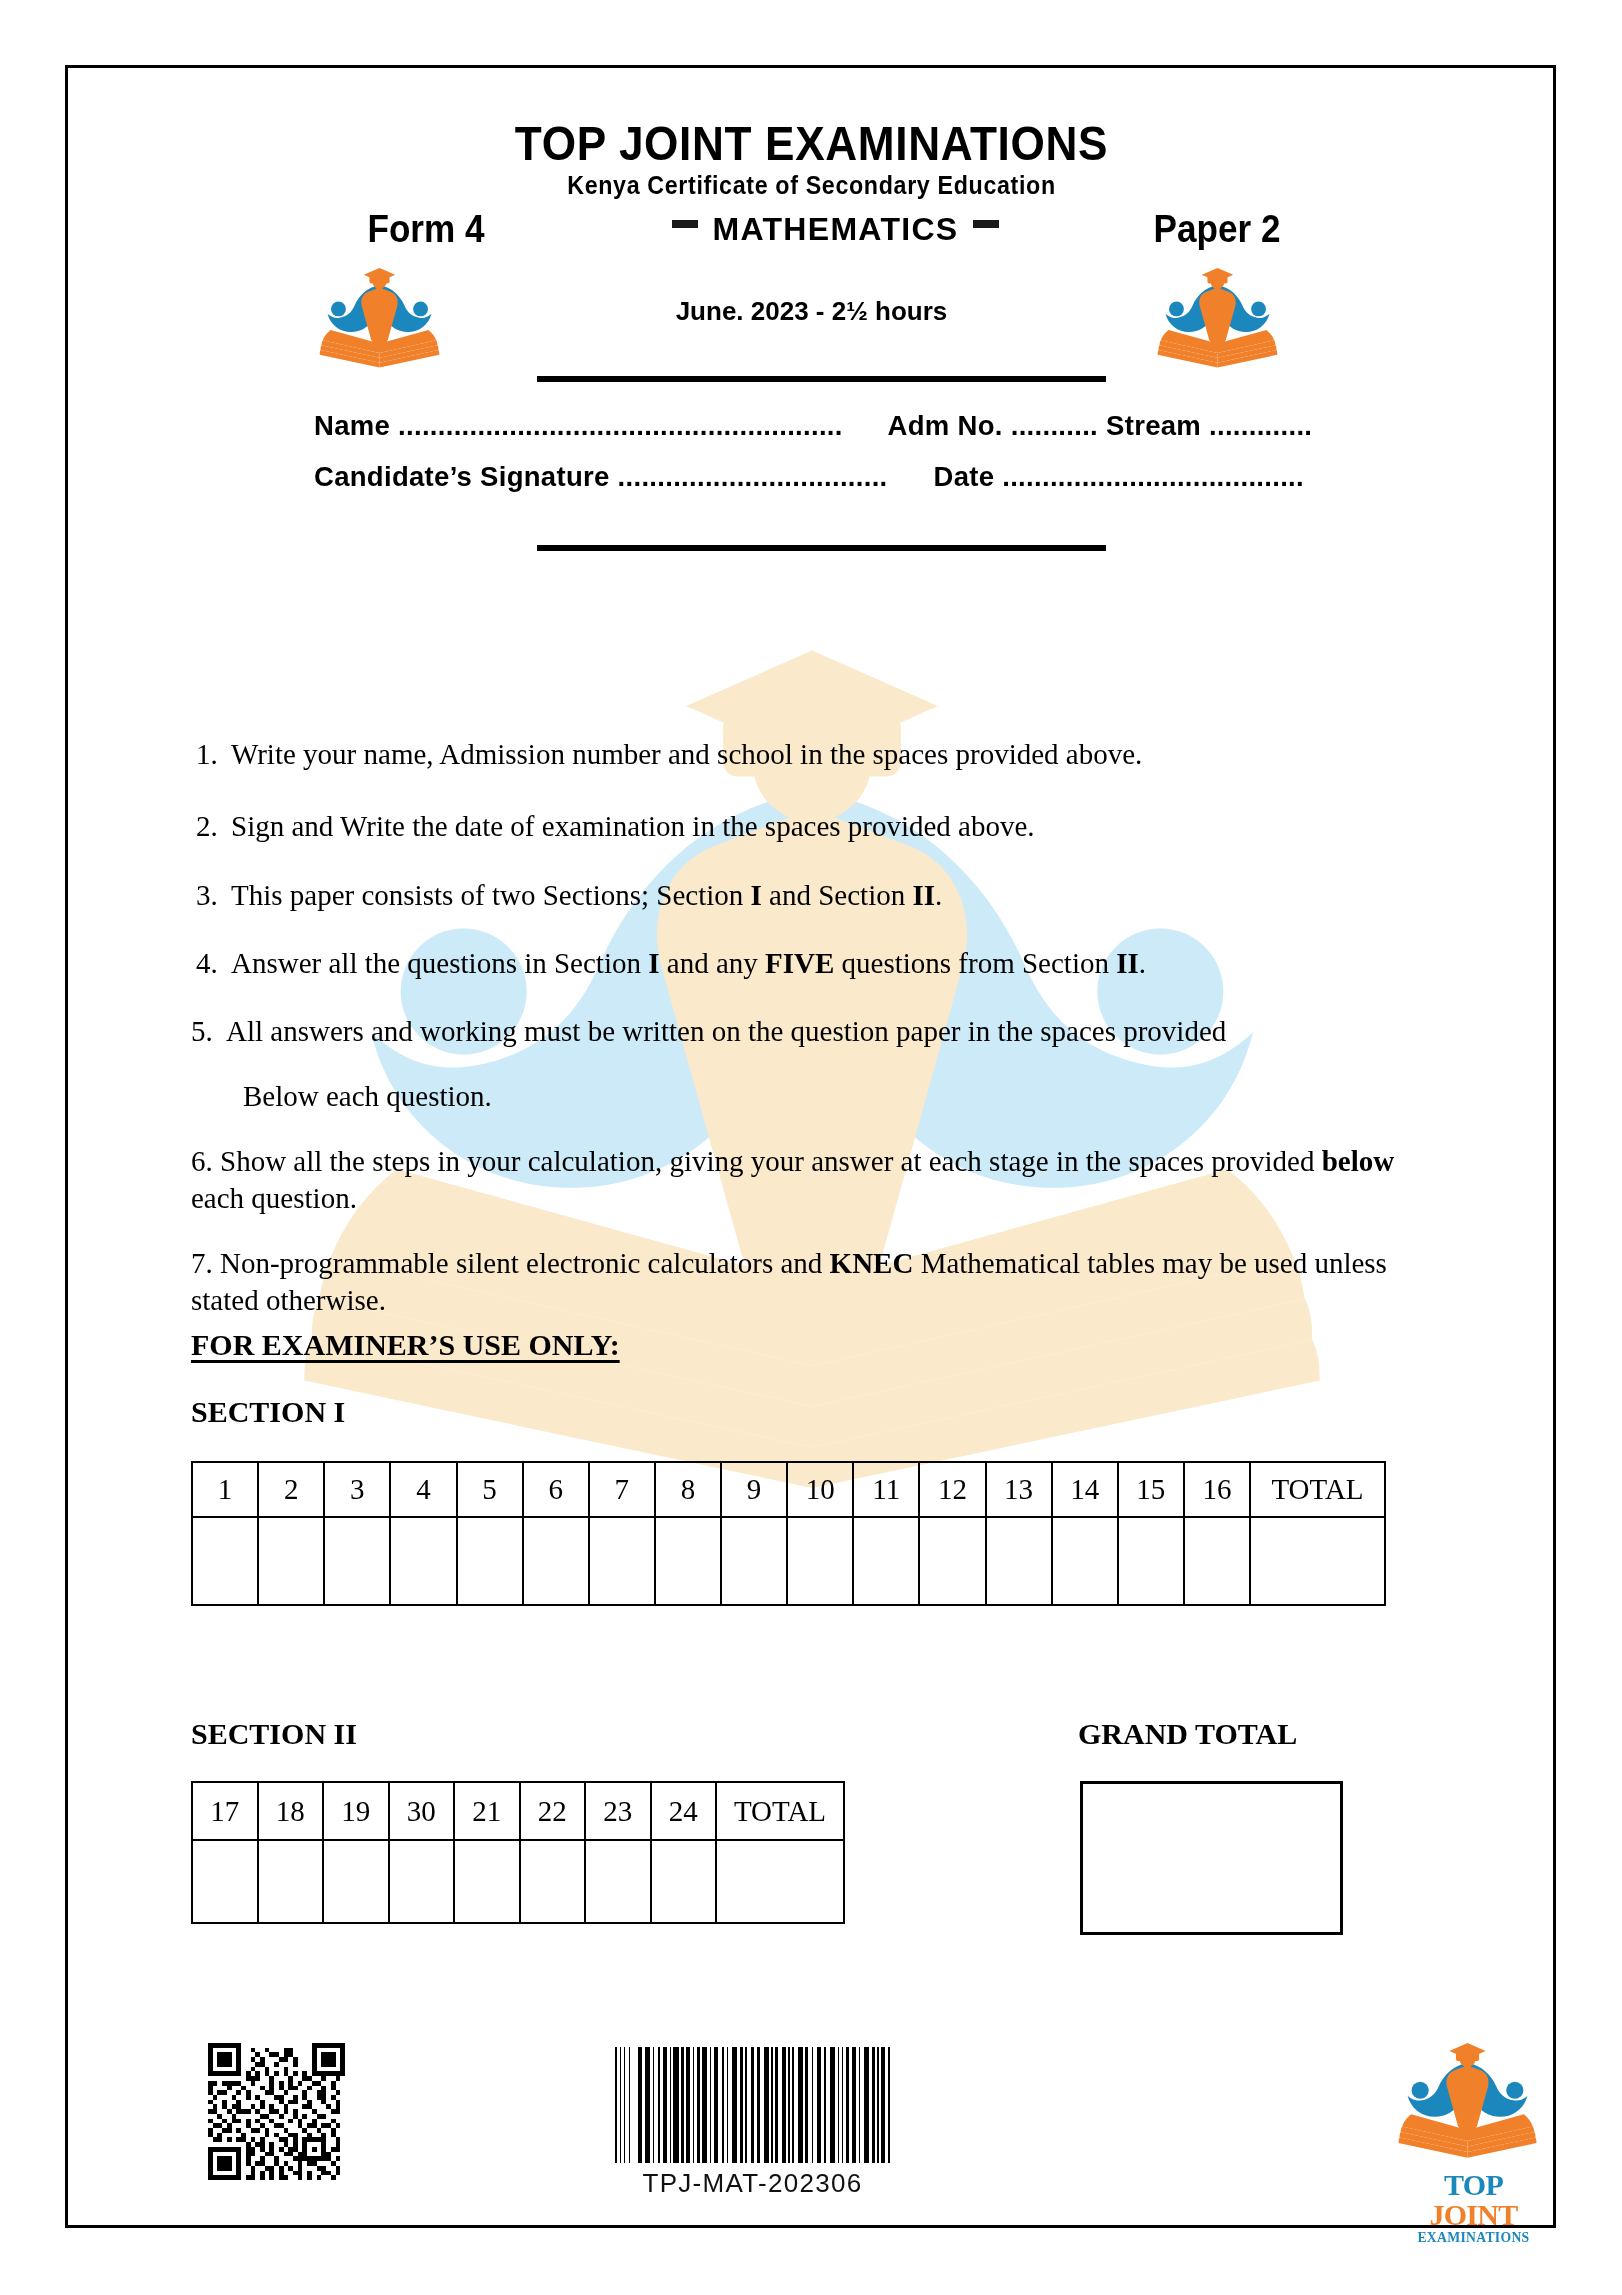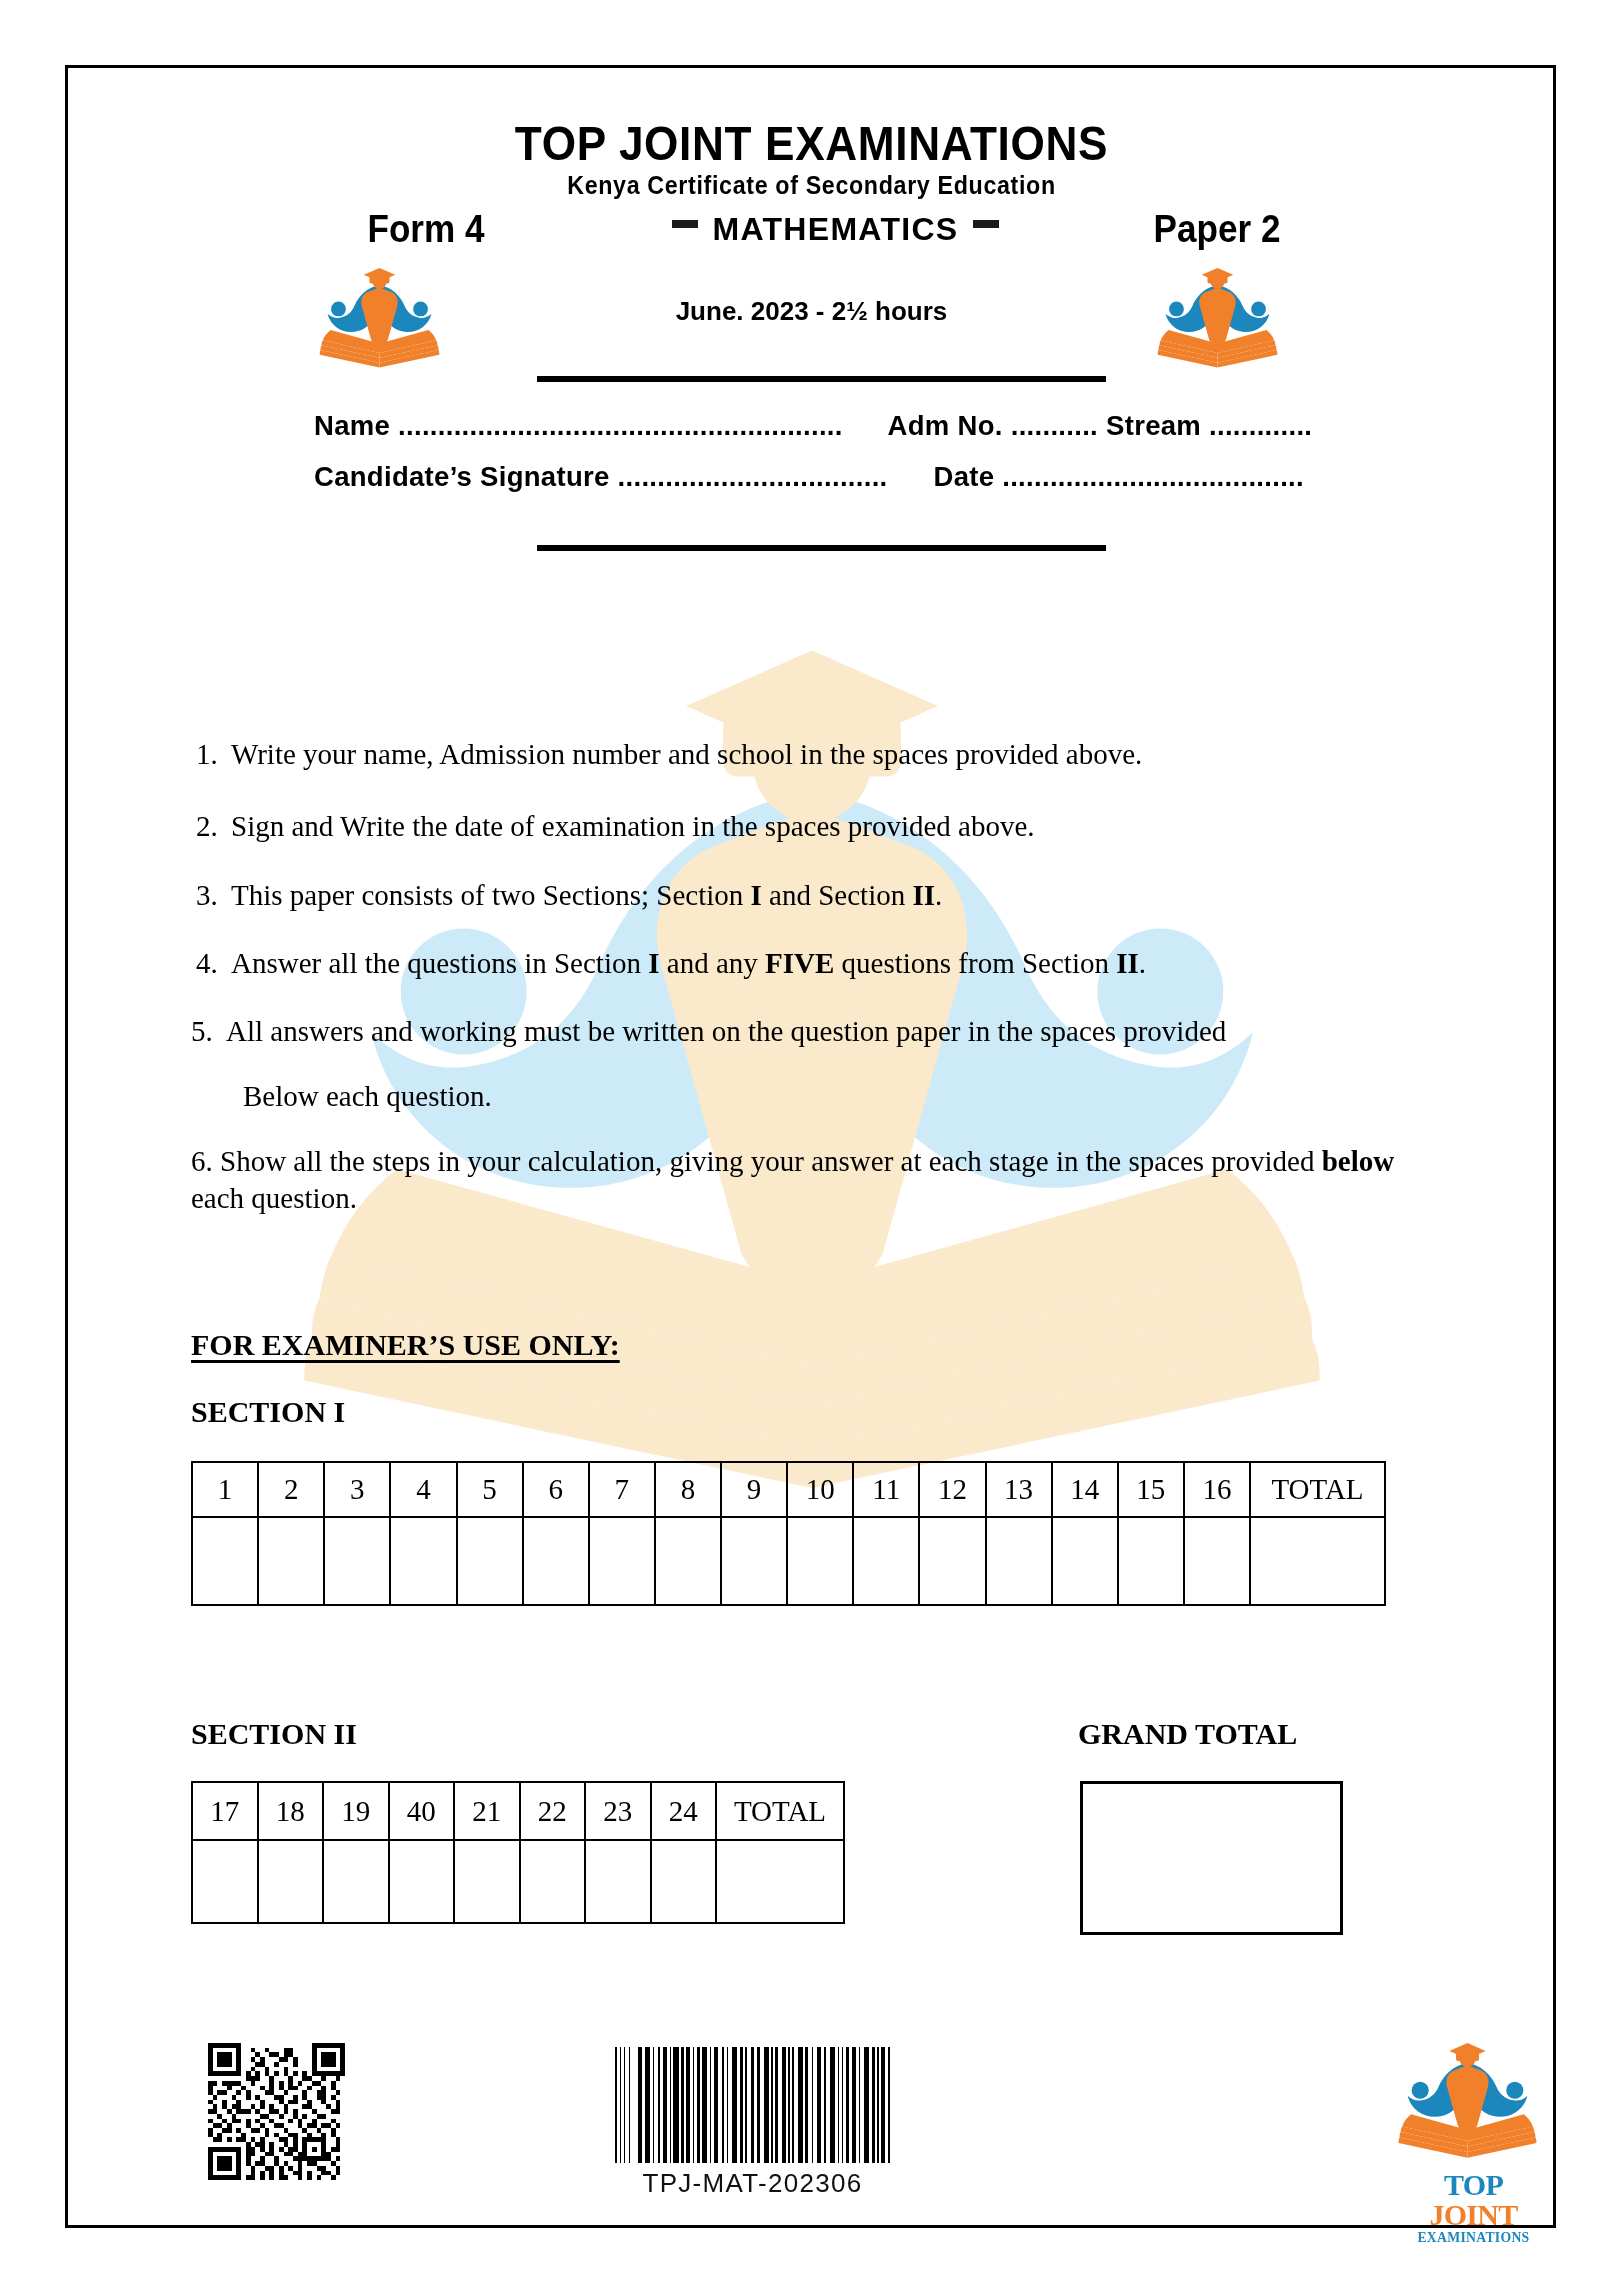--- a/index.html
+++ b/index.html
@@ -422,20 +422,23 @@
     <div class="instr" id="instr-5">
       <span class="num-col">5.</span><span>All answers and working must be written on the question paper in the spaces provided</span>
     </div>
 
     <div class="instr" id="instr-5b">Below each question.</div>
 
     <div class="instr" id="instr-6">
       <span>6. Show all the steps in your calculation, giving your answer at each stage in the spaces provided </span><b>below</b><span> each question.</span>
     </div>
 
+    <div class="instr" id="instr-7">
+      <span>7.  Non-programmable silent electronic calculators and </span><b>KNEC</b><span> Mathematical tables may be used   unless stated otherwise.</span>
+    </div>
 
     <div id="examiner-heading">FOR EXAMINER’S USE ONLY:</div>
     <div id="section1-heading">SECTION I</div>
 
     <table class="marks" id="section1-table">
       <tbody>
         <tr class="headers">
           <td>1</td>
           <td>2</td>
           <td>3</td>
@@ -478,21 +481,21 @@
 
     <div id="section2-heading">SECTION II</div>
     <div id="grandtotal-heading">GRAND TOTAL</div>
 
     <table class="marks" id="section2-table">
       <tbody>
         <tr class="headers">
           <td>17</td>
           <td>18</td>
           <td>19</td>
-          <td>40</td>
+          <td>30</td>
           <td>21</td>
           <td>22</td>
           <td>23</td>
           <td>24</td>
           <td class="total-col">TOTAL</td>
         </tr>
         <tr class="answers">
           <td></td>
           <td></td>
           <td></td>

